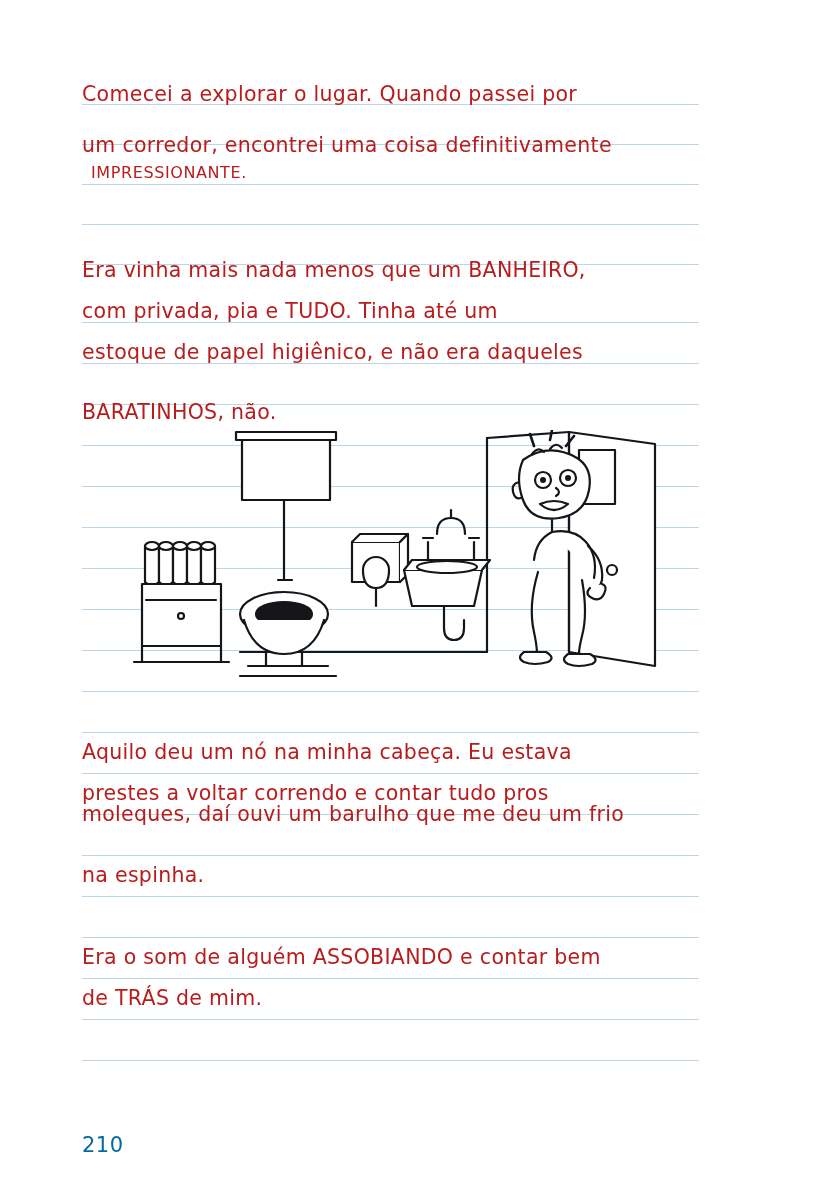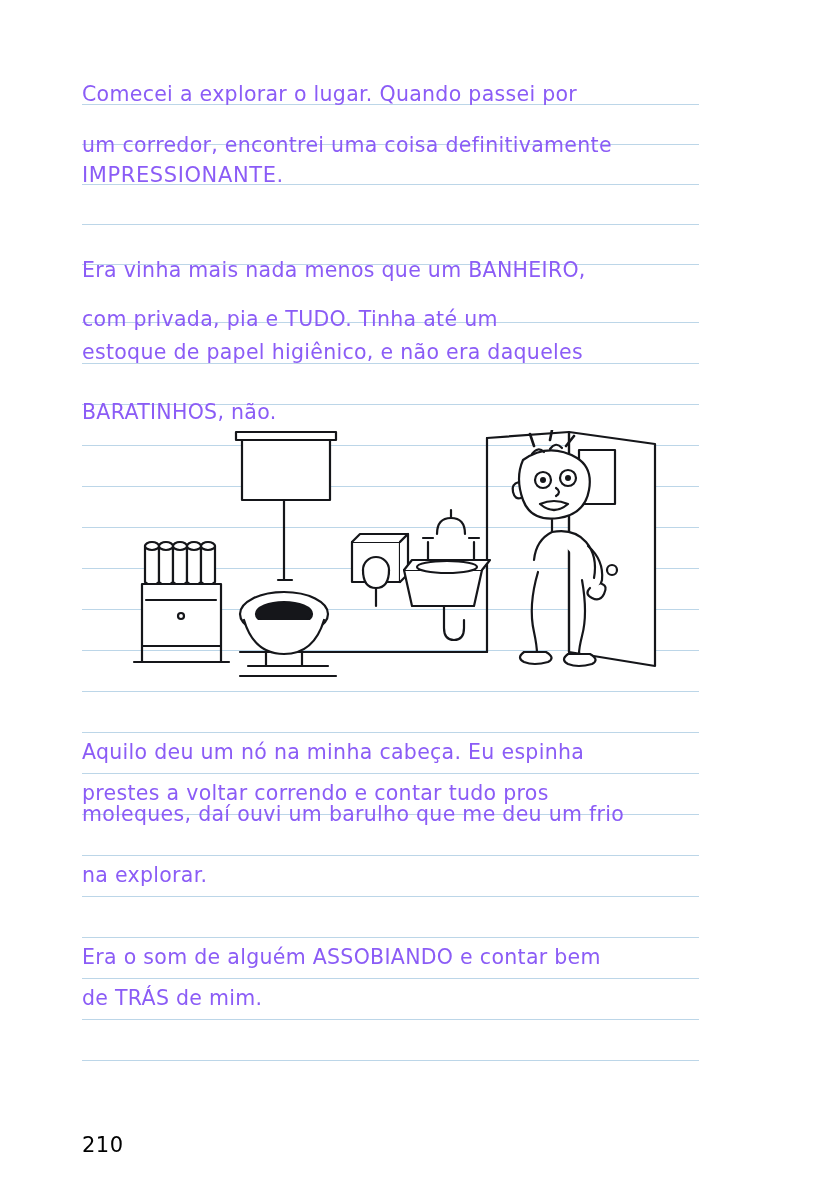--- a/index.html
+++ b/index.html
@@ -33,47 +33,48 @@
     position: absolute;
     left: 82px;
     width: 625px;
     color: #111111;
     font-family: "DejaVu Sans", sans-serif;
   }
   .line {
     position: absolute;
     left: 0;
     white-space: nowrap;
-    color: #8b5cf6;
+    color: #b91c1c;
     font-weight: 500;
   }
   .ln-normal {
     font-size: 20.5px;
     letter-spacing: 0.3px;
   }
   .ln-caps {
-    font-size: 21px;
+    font-size: 16px;
     letter-spacing: 0.6px;
+    margin-left: 9px;
   }
 
   #comic {
     position: absolute;
     left: 82px;
     top: 430px;
     width: 617px;
     height: 262px;
   }
   #comic svg { display: block; }
 
   #page-number {
     position: absolute;
     left: 82px;
     top: 1133px;
     font-size: 21px;
-    color: #000000;
+    color: #0369a1;
     letter-spacing: 0.5px;
   }
 </style>
 </head>
 <body>
 
 <div id="page">
 
   <div class="rule" style="top:104px"></div>
   <div class="rule" style="top:144px"></div>
@@ -101,21 +102,21 @@
   <div class="rule" style="top:1060px"></div>
 
   <div class="para">
     <div class="line ln-normal" style="top:82px">Comecei a explorar o lugar. Quando passei por</div>
     <div class="line ln-normal" style="top:133px">um corredor, encontrei uma coisa definitivamente</div>
     <div class="line ln-caps" style="top:163px">IMPRESSIONANTE.</div>
   </div>
 
   <div class="para">
     <div class="line ln-normal" style="top:258px">Era vinha mais nada menos que um BANHEIRO,</div>
-    <div class="line ln-normal" style="top:307px">com privada, pia e TUDO. Tinha até um</div>
+    <div class="line ln-normal" style="top:299px">com privada, pia e TUDO. Tinha até um</div>
     <div class="line ln-normal" style="top:340px">estoque de papel higiênico, e não era daqueles</div>
     <div class="line ln-normal" style="top:400px">BARATINHOS, não.</div>
   </div>
 
   <div id="comic">
     <svg width="617" height="262" viewBox="0 0 617 262" fill="none" stroke="#15161a" stroke-width="2.2" stroke-linecap="round" stroke-linejoin="round" xmlns="http://www.w3.org/2000/svg">
 
       <g>
         <path d="M405 8 L405 222"></path>
         <path d="M405 222 L158 222" stroke-width="2.2"></path>
@@ -216,24 +217,24 @@
         <path d="M500 150 q6 34 0 56 q-3 12 -3 18"></path>
 
         <path d="M442 222 q-8 6 0 10 q10 4 24 0 q8 -4 -2 -10 Z" fill="#ffffff"></path>
         <path d="M486 224 q-8 6 0 10 q10 4 24 0 q8 -4 -2 -10 Z" fill="#ffffff"></path>
       </g>
 
     </svg>
   </div>
 
   <div class="para">
-    <div class="line ln-normal" style="top:740px">Aquilo deu um nó na minha cabeça. Eu espinha</div>
+    <div class="line ln-normal" style="top:740px">Aquilo deu um nó na minha cabeça. Eu estava</div>
     <div class="line ln-normal" style="top:781px">prestes a voltar correndo e contar tudo pros</div>
     <div class="line ln-normal" style="top:802px">moleques, daí ouvi um barulho que me deu um frio</div>
-    <div class="line ln-normal" style="top:863px">na explorar.</div>
+    <div class="line ln-normal" style="top:863px">na espinha.</div>
   </div>
 
   <div class="para">
     <div class="line ln-normal" style="top:945px">Era o som de alguém ASSOBIANDO e contar bem</div>
     <div class="line ln-normal" style="top:986px">de TRÁS de mim.</div>
   </div>
 
   <div id="page-number">210</div>
 
 </div>

